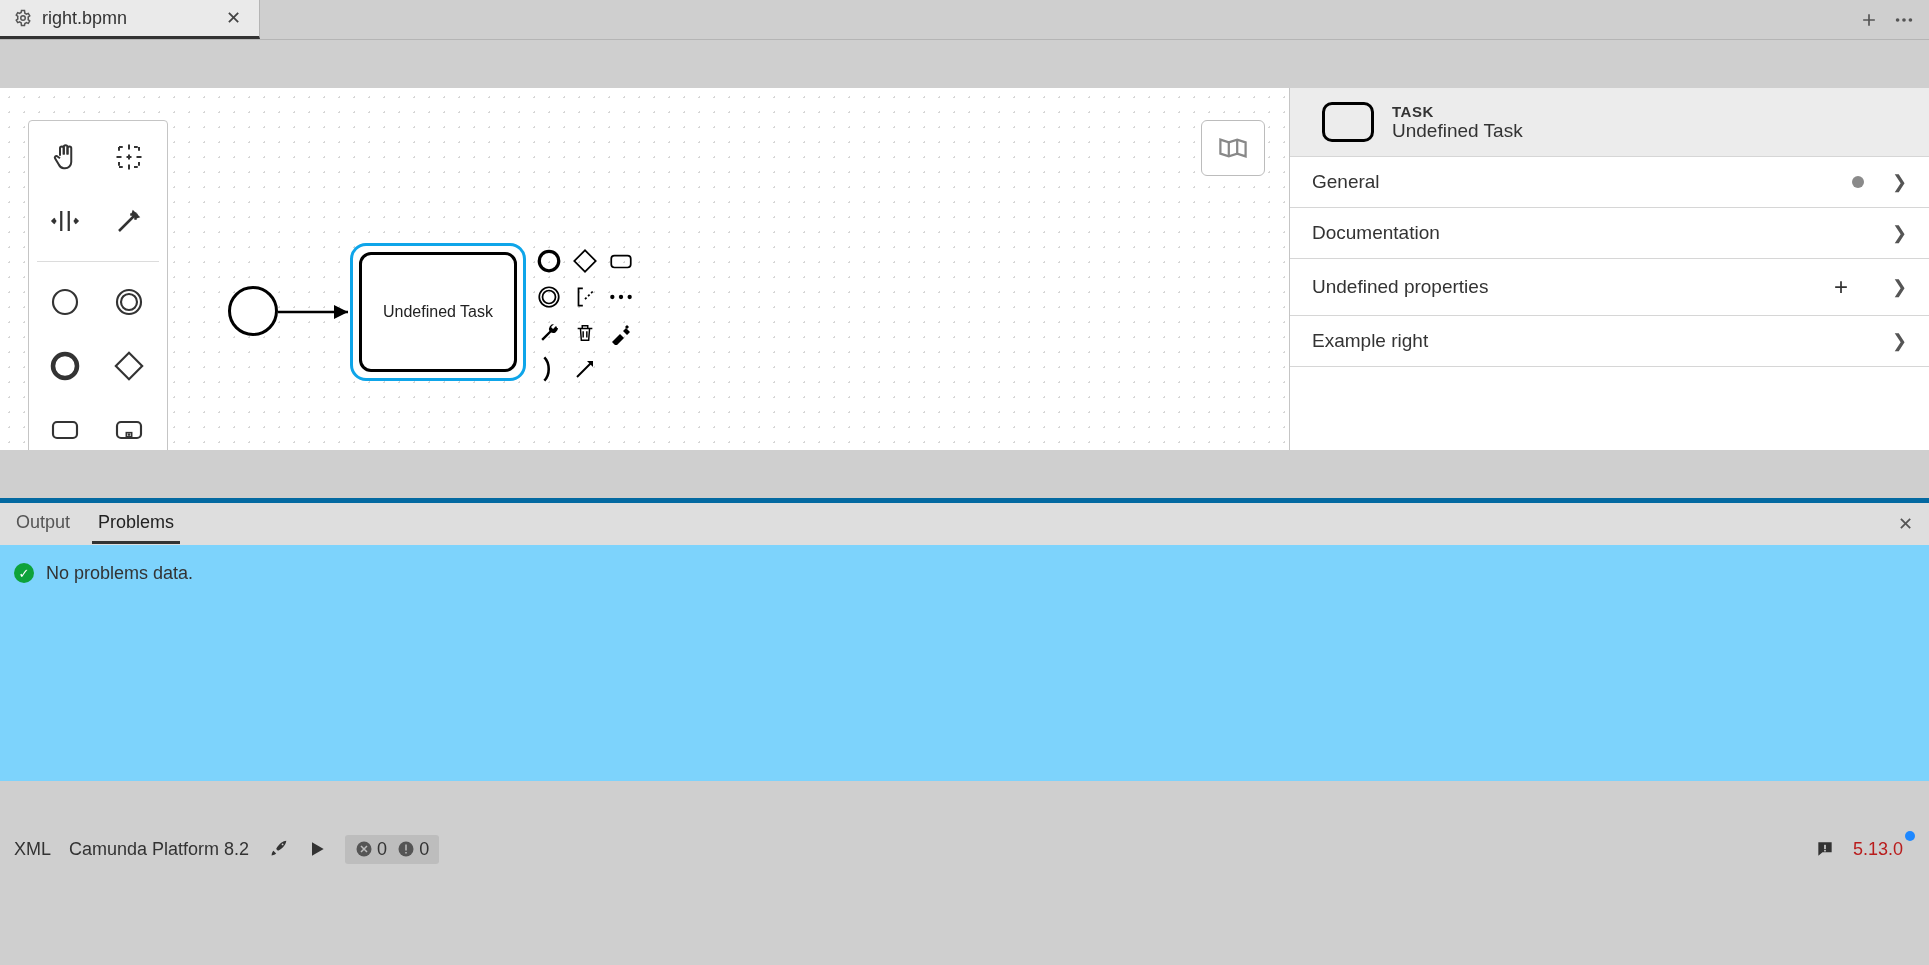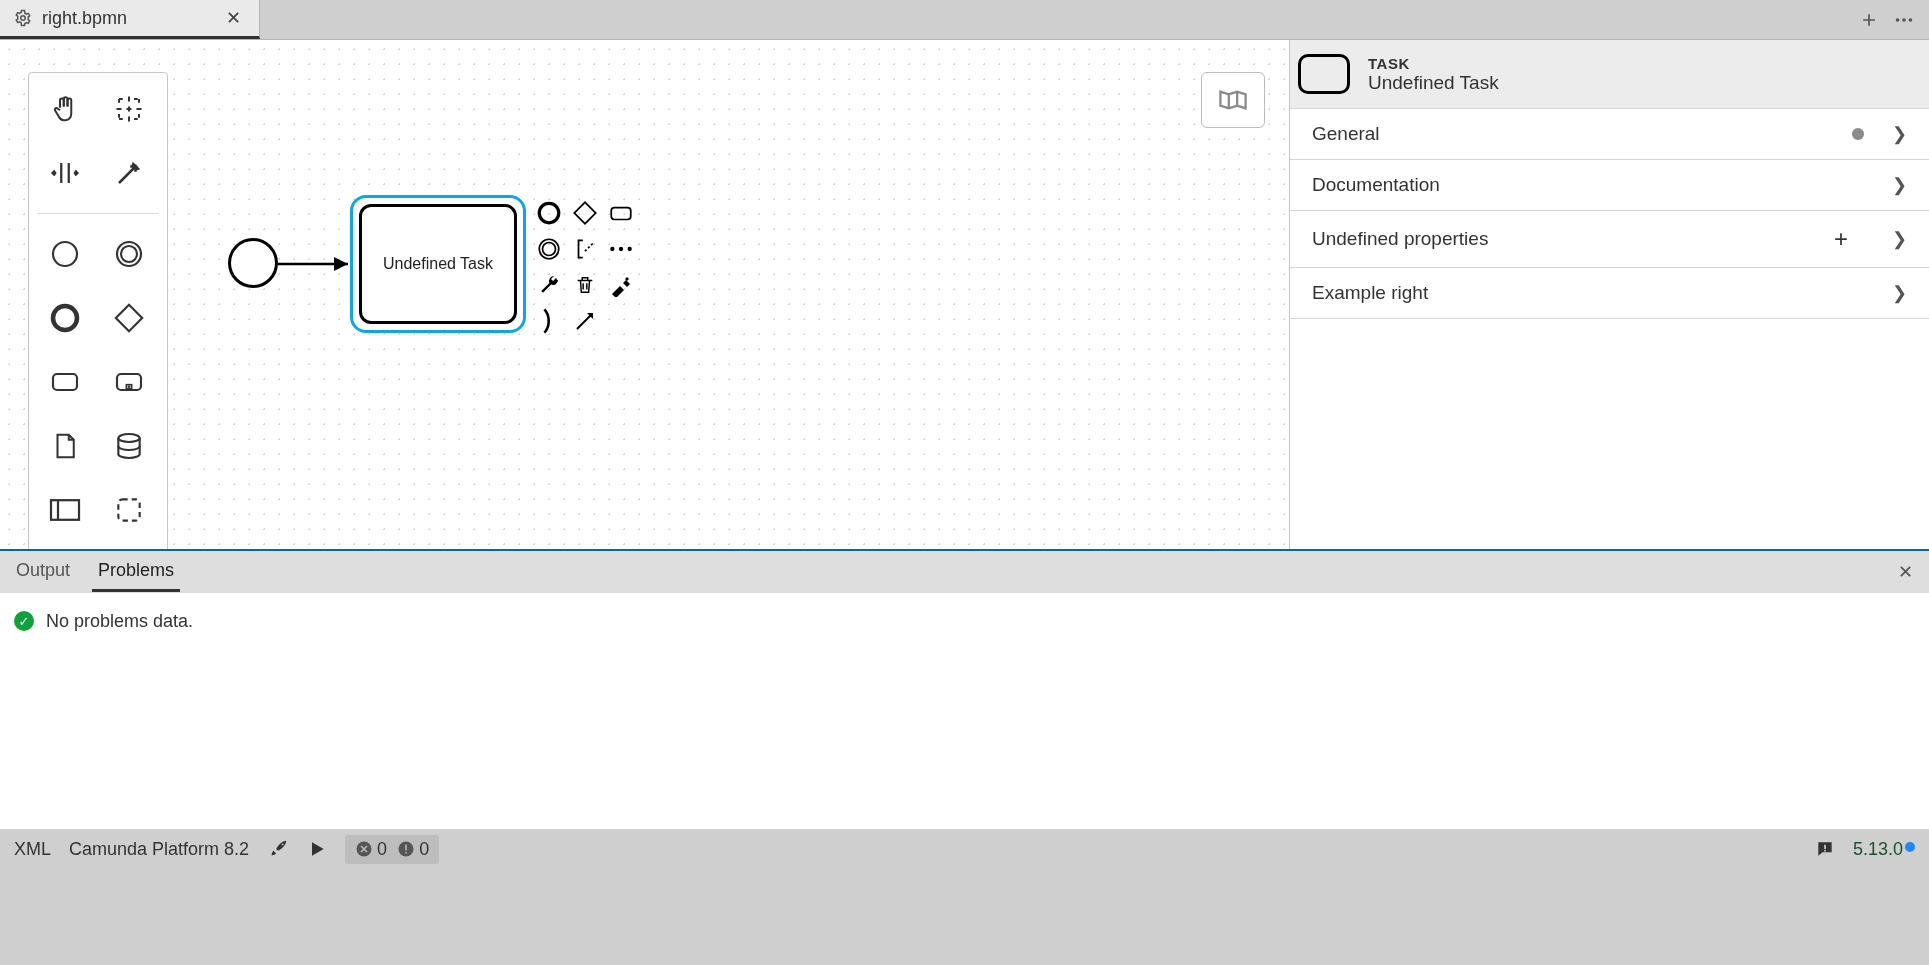--- a/index.html
+++ b/index.html
@@ -1,18 +1,18 @@
 <!DOCTYPE html>
 <html><head>
 <meta charset="utf-8">
 <style>
 * { box-sizing: border-box; margin: 0; padding: 0; font-family: -apple-system, BlinkMacSystemFont, "Segoe UI", Arial, sans-serif; }
 html, body { width: 100%; height: 100%; background: #cfcfcf; }
 
-.app { display: flex; flex-direction: column; width: 1929px; height: 869px; background: #cfcfcf; }
+.app { display: flex; flex-direction: column; width: 1929px; height: 869px; background: #cfcfcf; gap: 48px; }
 
 
 .tabbar { height: 40px; background: #cfcfcf; display: flex; align-items: stretch; border-bottom: 1px solid #b5b5b5; }
 .tab { display: flex; align-items: center; padding: 0 14px; gap: 10px; background: #eaeaea; border-right: 1px solid #b5b5b5; border-bottom: 3px solid #333; min-width: 260px; position: relative; cursor: pointer; }
 .tab .title { font-size: 18px; color: #333; }
 .tab .gear { width: 18px; height: 18px; }
 .tab .close { margin-left: auto; font-size: 18px; color: #444; cursor: pointer; padding: 0 4px; }
 .tabbar .spacer { flex: 1; }
 .tabbar .actions { display: flex; align-items: center; gap: 14px; padding: 0 14px; }
 .iconbtn { cursor: pointer; color: #555; display: inline-flex; align-items: center; justify-content: center; }
@@ -40,48 +40,48 @@
 
 
 .contextpad { position: absolute; left: 534px; top: 158px; width: 120px; display: flex; flex-wrap: wrap; gap: 6px; }
 .cpbtn { width: 30px; height: 30px; display: flex; align-items: center; justify-content: center; cursor: pointer; }
 
 
 .minimap { position: absolute; right: 24px; top: 32px; width: 64px; height: 56px; border: 1px solid #bcbcbc; border-radius: 6px; background: #fff; display: flex; align-items: center; justify-content: center; cursor: pointer; }
 
 
 .rightpanel { width: 640px; background: #fff; border-left: 1px solid #c5c5c5; display: flex; flex-direction: column; }
-.rp-header { background: #ececec; padding: 14px 8px; display: flex; align-items: center; gap: 18px; border-bottom: 1px solid #d6d6d6; }
+.rp-header { background: #ececec; padding: 14px 32px; display: flex; align-items: center; gap: 18px; border-bottom: 1px solid #d6d6d6; }
 .rp-icon { width: 52px; height: 40px; border: 3px solid #000; border-radius: 10px; flex-shrink: 0; }
 .rp-title { font-size: 15px; font-weight: 700; letter-spacing: 0.5px; color: #333; }
 .rp-sub { font-size: 19px; color: #333; }
 .rp-section { padding: 14px 22px; border-bottom: 1px solid #d6d6d6; display: flex; align-items: center; cursor: pointer; font-size: 19px; color: #333; justify-content: center; }
 .rp-section .rplabel { flex: 1; }
 .rp-dot { width: 12px; height: 12px; border-radius: 50%; background: #8a8a8a; margin-right: 28px; }
 .rp-chevron { font-size: 18px; color: #555; }
 .rp-plus { font-size: 24px; color: #333; margin-right: 44px; font-weight: 400; }
 
 
-.bottom { background: #ffffff; border-top: 2px solid #0369a1; }
+.bottom { background: #7dd3fc; border-top: 5px solid #0369a1; }
 .btabs { height: 42px; background: #dedede; display: flex; align-items: center; padding: 0 10px; gap: 16px; }
 .btab { padding: 8px 6px; font-size: 18px; color: #555; cursor: pointer; border-bottom: 3px solid transparent; }
 .btab.active { color: #222; border-bottom-color: #333; }
 .btabs .spacer { flex: 1; }
 .btab-close { cursor: pointer; color: #555; font-size: 18px; padding: 0 6px; }
 .problems-body { height: 236px; padding: 18px 14px; display: flex; align-items: flex-start; gap: 12px; font-size: 18px; color: #333; }
 .ok-badge { width: 20px; height: 20px; border-radius: 50%; background: #0ea23a; display: inline-flex; align-items: center; justify-content: center; color: #fff; font-size: 13px; flex-shrink: 0; }
 
 
 .statusbar { height: 40px; background: #cfcfcf; display: flex; align-items: center; padding: 12px 14px; gap: 18px; font-size: 18px; color: #333; }
 .statusbar .xmlbtn, .statusbar .platform { cursor: pointer; }
 .status-seg { background: #bdbdbd; padding: 4px 10px; border-radius: 3px; display: inline-flex; align-items: center; gap: 10px; cursor: pointer; }
 .status-seg .count { display: inline-flex; align-items: center; gap: 4px; color: #333; }
 .status-seg svg { vertical-align: middle; }
 .spacer { flex: 1; }
-.version { display: inline-flex; align-items: flex-end; color: #14532d; cursor: pointer; position: relative; }
+.version { display: inline-flex; align-items: flex-start; color: #b91c1c; cursor: pointer; position: relative; }
 .version .dot { width: 10px; height: 10px; border-radius: 50%; background: #1e88ff; margin-left: 2px; position: relative; top: -8px; }
 
 </style>
 </head>
 <body>
 
 <div class="app">
 
   <div class="tabbar">
     <div class="tab">

